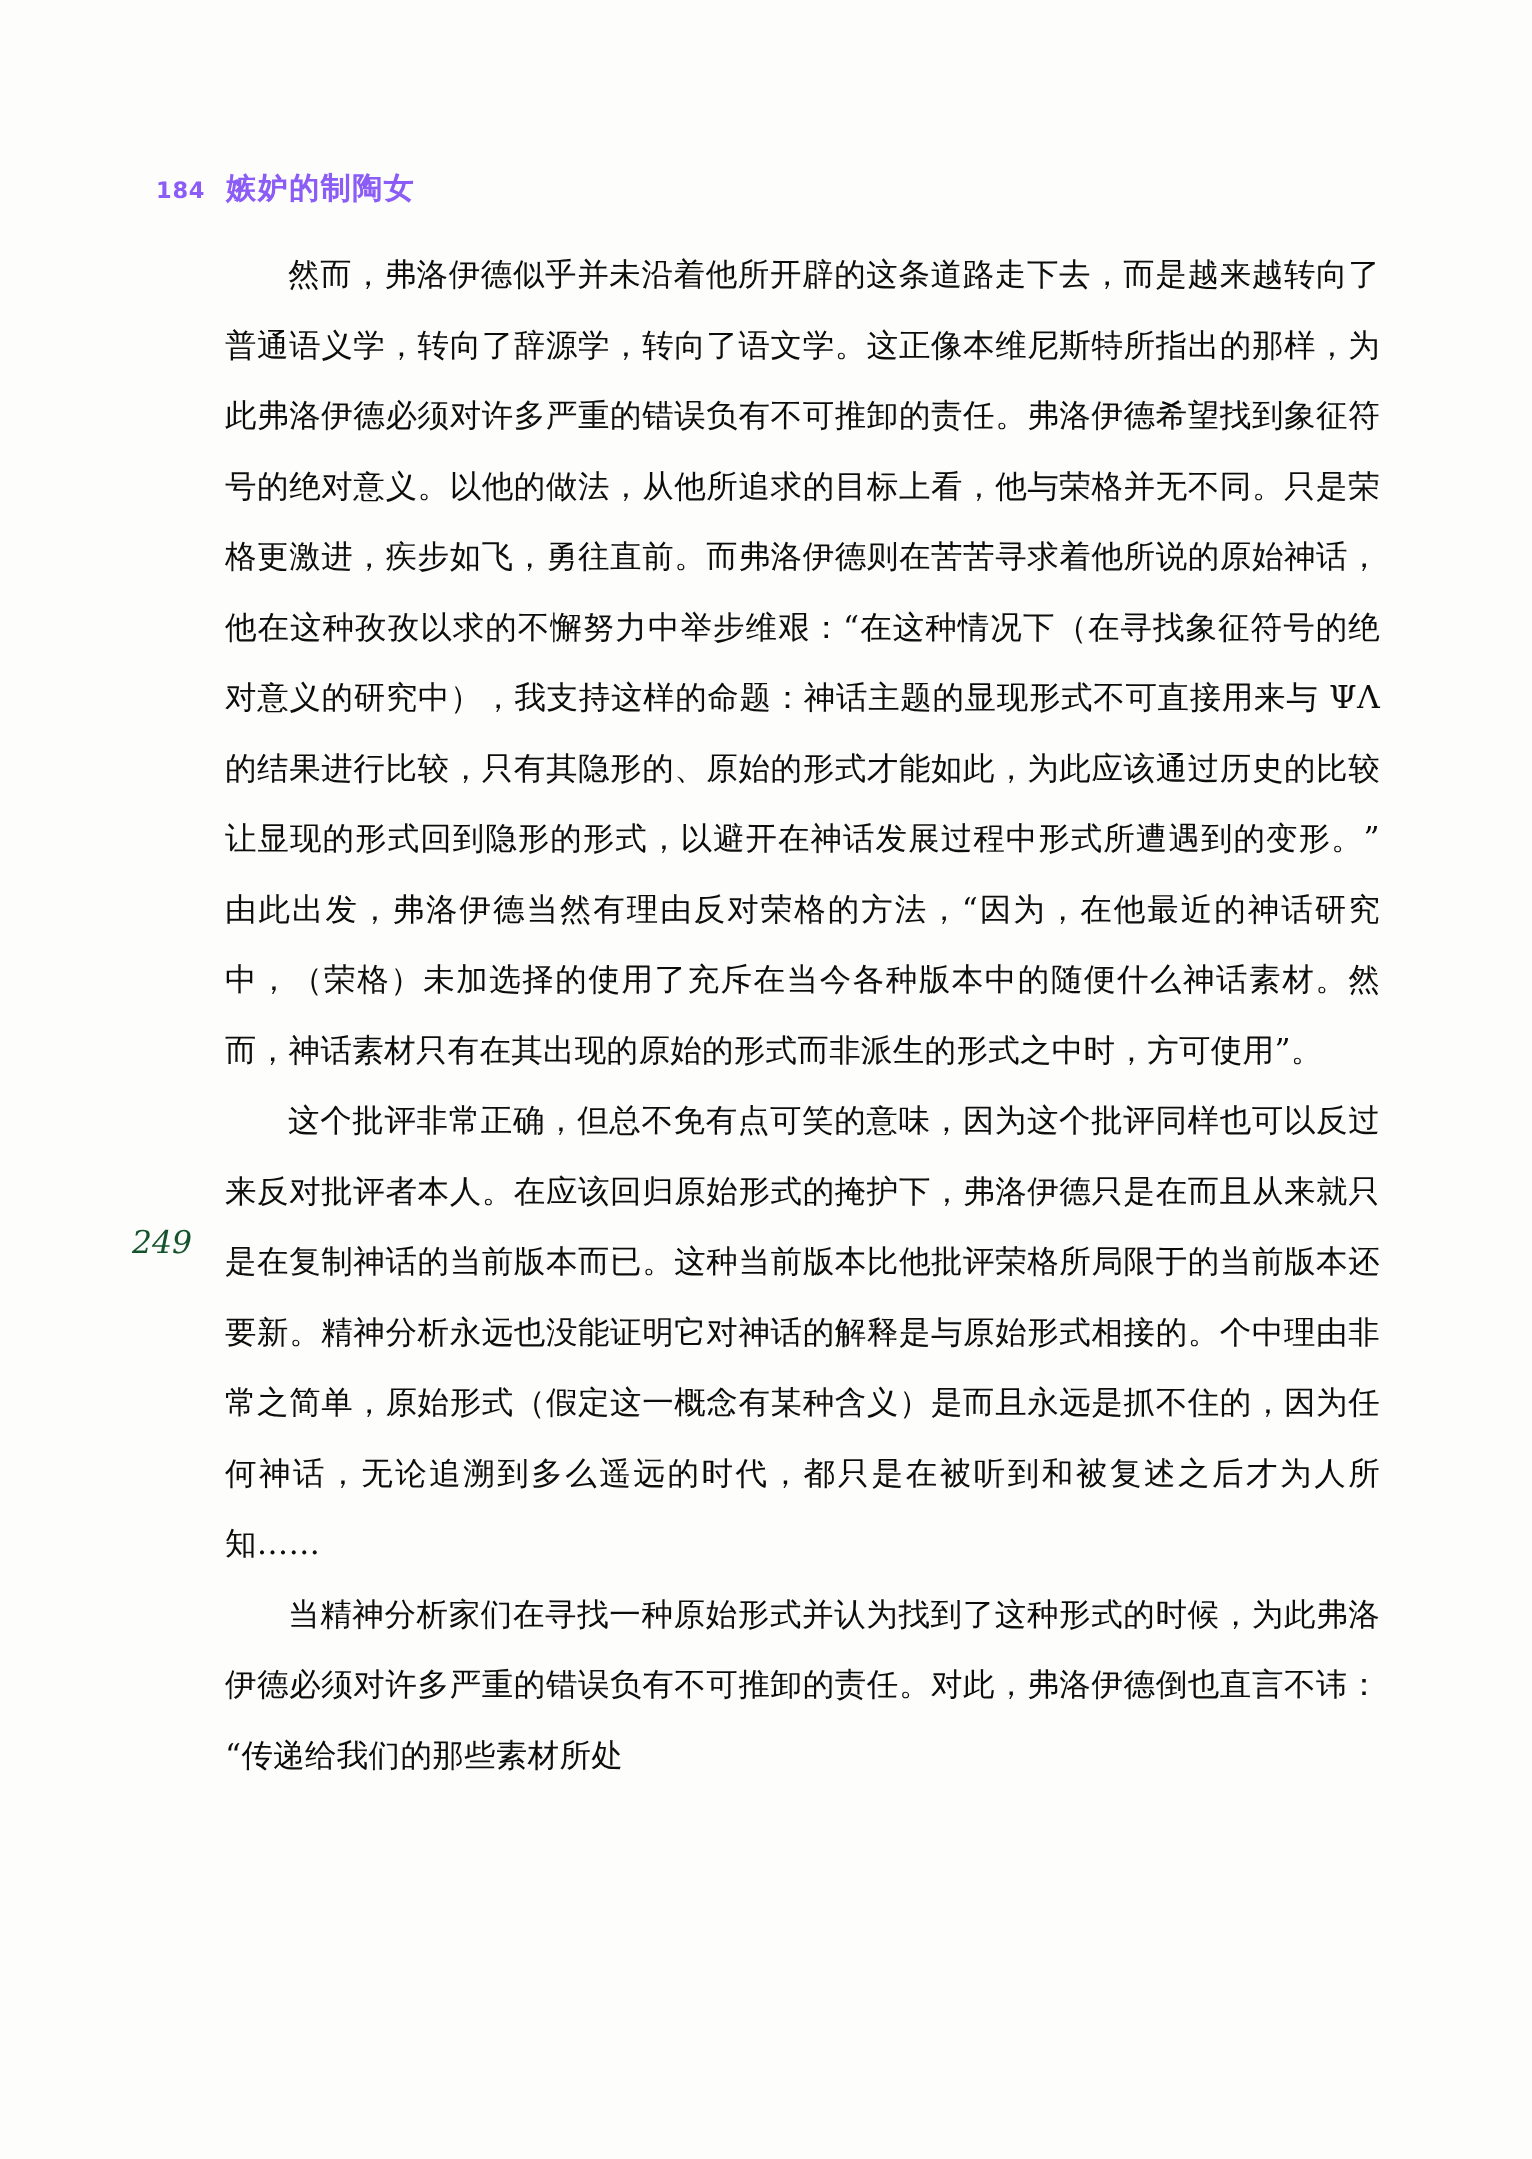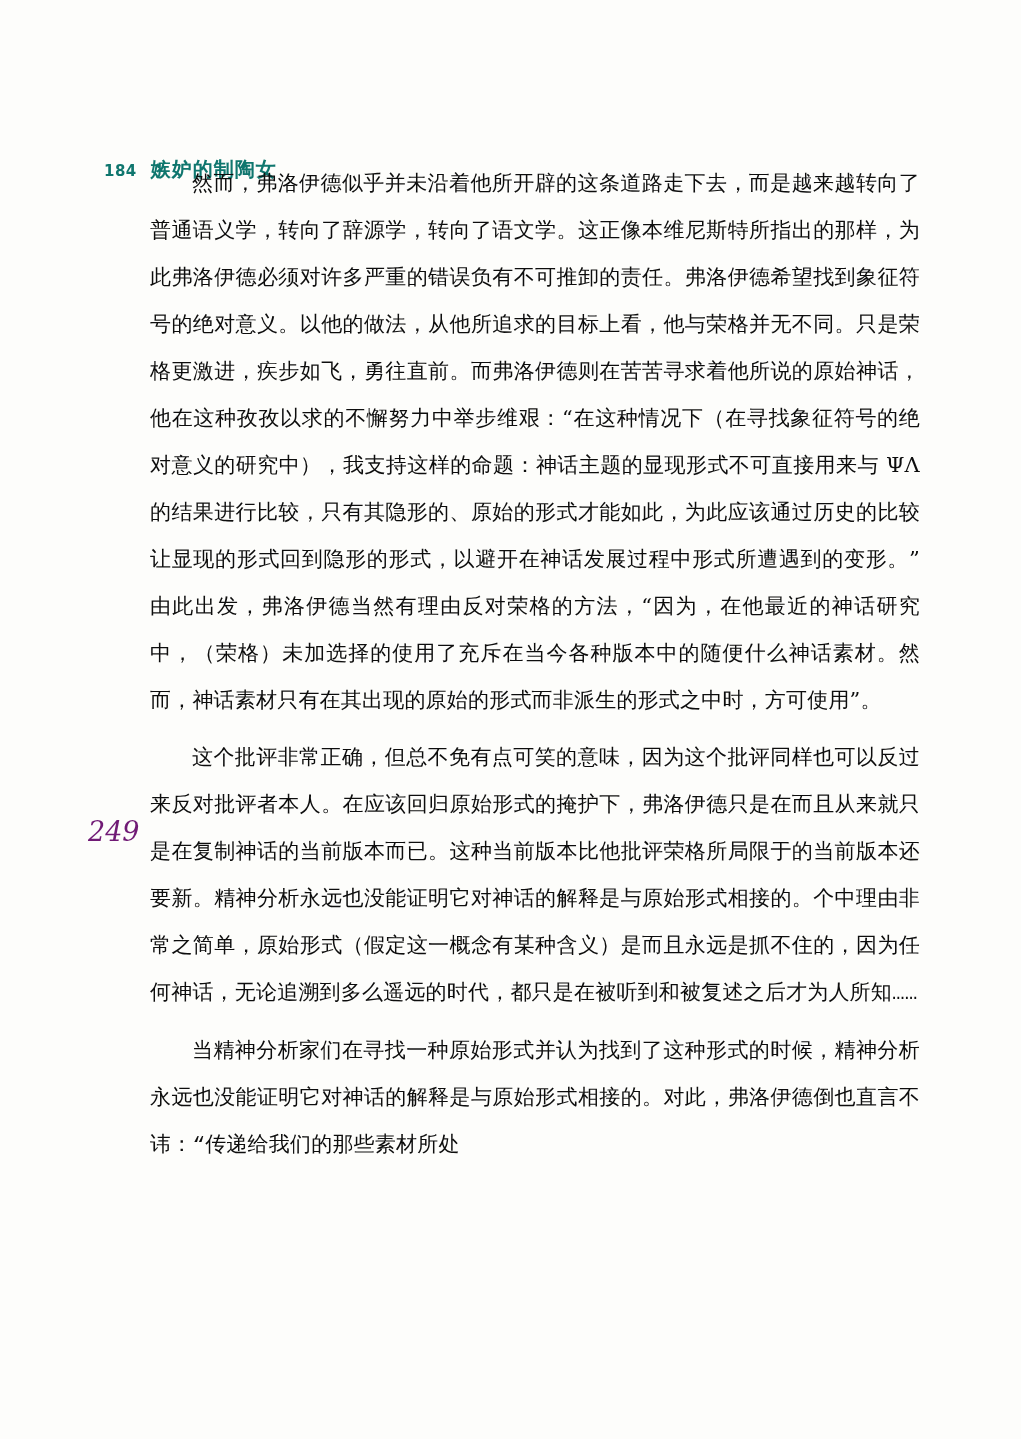--- a/index.html
+++ b/index.html
@@ -23,23 +23,22 @@
   .page-header {
     position: absolute;
     top: 112px;
     left: 104px;
     display: flex;
     align-items: baseline;
     gap: 14px;
     font-family: "DejaVu Sans", "Liberation Sans", sans-serif;
     font-weight: bold;
     font-size: 15px;
-    color: #0f766e;
+    color: #8b5cf6;
     letter-spacing: 0.5px;
-    margin-top: 44px;
   }
   .page-header .folio {
     font-size: 15px;
   }
   .page-header .running-title {
     font-size: 20px;
     letter-spacing: 1px;
   }
   .body-area {
     position: absolute;
@@ -52,31 +51,30 @@
     font-size: 21px;
     line-height: 47px;
     text-align: justify;
     text-justify: inter-ideograph;
     text-indent: 2em;
     color: #0d0d0d;
     letter-spacing: 0.2px;
     font-family: "DejaVu Serif", "Liberation Serif", serif;
   }
   p.para + p.para {
-    margin-top: 11px;
-    font-family: Liberation Mono, monospace;
+    margin-top: 0px;
   }
   .margin-number {
     position: absolute;
     left: 88px;
     top: 816px;
     font-family: "DejaVu Serif", "Liberation Serif", serif;
     font-style: italic;
-    font-size: 27px;
-    color: #701a75;
+    font-size: 21px;
+    color: #14532d;
   }
   .para-block {
     position: relative;
   }
 </style>
 </head>
 <body>
 
 <div class="page">
 
@@ -84,17 +82,17 @@
     <span class="folio">184</span>
     <span class="running-title">嫉妒的制陶女</span>
   </div>
 
   <div class="margin-number">249</div>
 
   <div class="body-area">
     <div class="para-block">
       <p class="para">然而，弗洛伊德似乎并未沿着他所开辟的这条道路走下去，而是越来越转向了普通语义学，转向了辞源学，转向了语文学。这正像本维尼斯特所指出的那样，为此弗洛伊德必须对许多严重的错误负有不可推卸的责任。弗洛伊德希望找到象征符号的绝对意义。以他的做法，从他所追求的目标上看，他与荣格并无不同。只是荣格更激进，疾步如飞，勇往直前。而弗洛伊德则在苦苦寻求着他所说的原始神话，他在这种孜孜以求的不懈努力中举步维艰：“在这种情况下（在寻找象征符号的绝对意义的研究中），我支持这样的命题：神话主题的显现形式不可直接用来与 ΨΛ 的结果进行比较，只有其隐形的、原始的形式才能如此，为此应该通过历史的比较让显现的形式回到隐形的形式，以避开在神话发展过程中形式所遭遇到的变形。”由此出发，弗洛伊德当然有理由反对荣格的方法，“因为，在他最近的神话研究中，（荣格）未加选择的使用了充斥在当今各种版本中的随便什么神话素材。然而，神话素材只有在其出现的原始的形式而非派生的形式之中时，方可使用”。</p>
       <p class="para">这个批评非常正确，但总不免有点可笑的意味，因为这个批评同样也可以反过来反对批评者本人。在应该回归原始形式的掩护下，弗洛伊德只是在而且从来就只是在复制神话的当前版本而已。这种当前版本比他批评荣格所局限于的当前版本还要新。精神分析永远也没能证明它对神话的解释是与原始形式相接的。个中理由非常之简单，原始形式（假定这一概念有某种含义）是而且永远是抓不住的，因为任何神话，无论追溯到多么遥远的时代，都只是在被听到和被复述之后才为人所知……</p>
-      <p class="para">当精神分析家们在寻找一种原始形式并认为找到了这种形式的时候，精神分析永远也没能证明它对神话的解释是与原始形式相接的。对此，弗洛伊德倒也直言不讳：“传递给我们的那些素材所处</p>
+      <p class="para">当精神分析家们在寻找一种原始形式并认为找到了这种形式的时候，为此弗洛伊德必须对许多严重的错误负有不可推卸的责任。对此，弗洛伊德倒也直言不讳：“传递给我们的那些素材所处</p>
     </div>
   </div>
 
 </div>
 
 </body></html>

